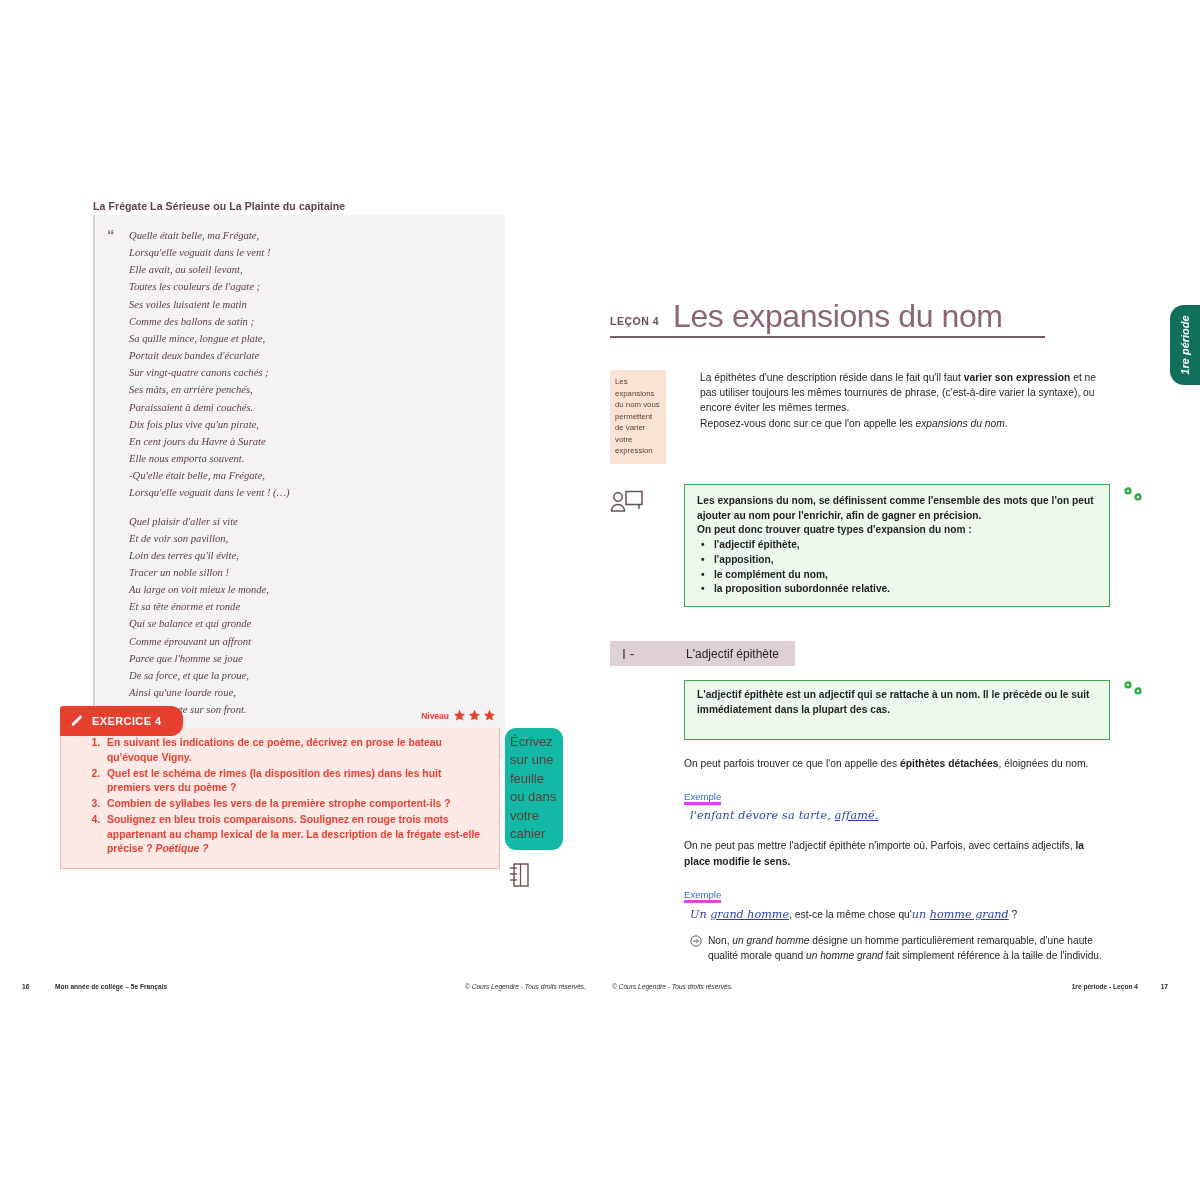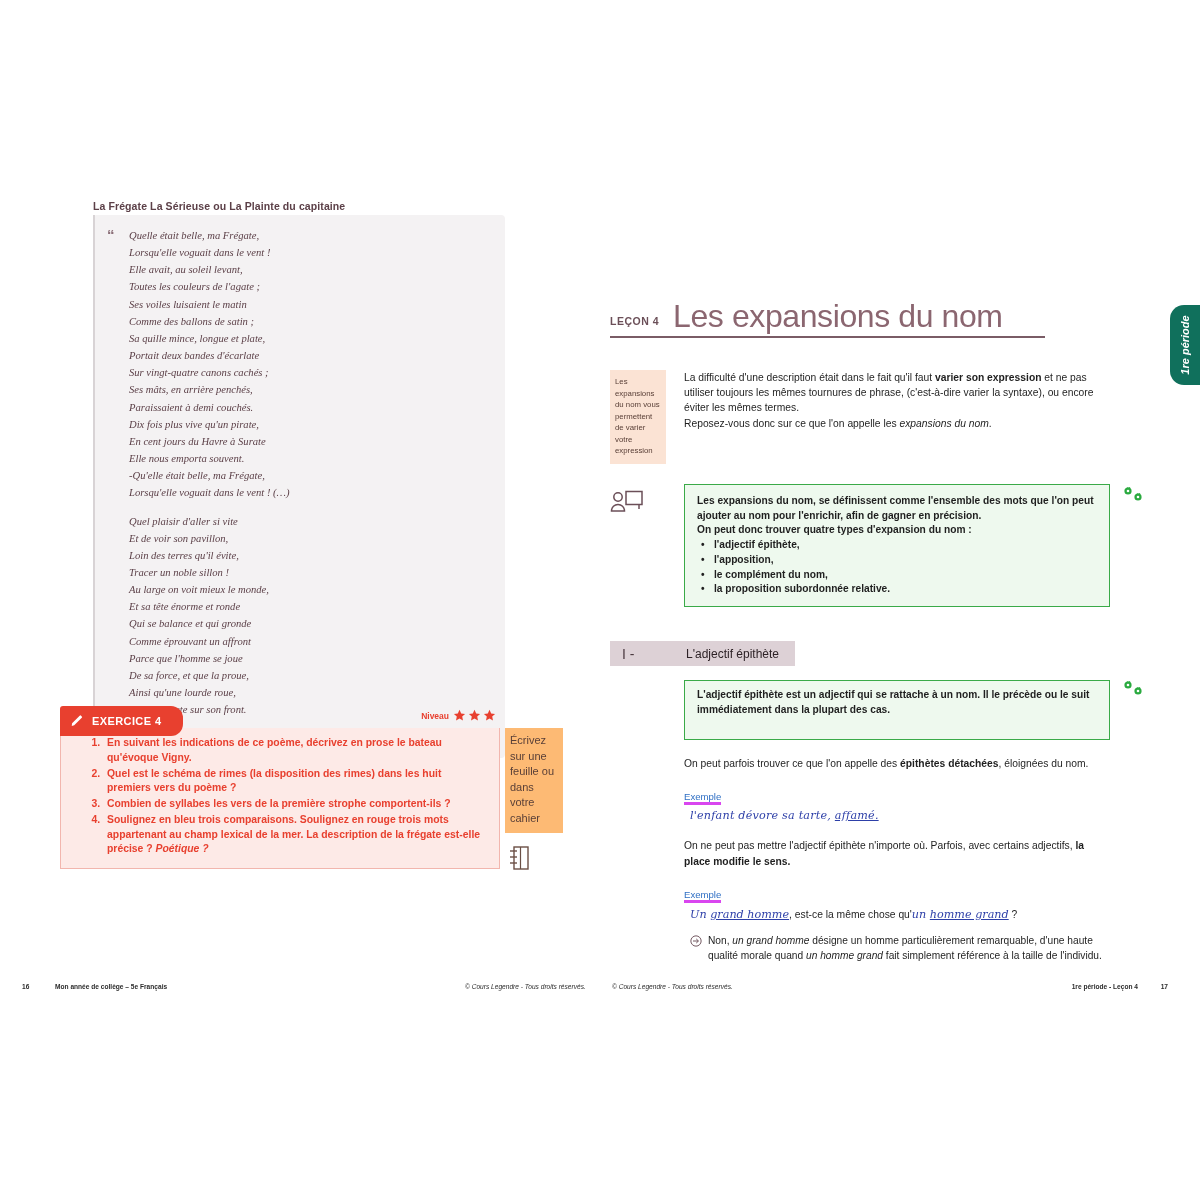--- a/index.html
+++ b/index.html
@@ -140,26 +140,27 @@
   .ex-body li { margin-bottom: 1px; padding-left: 4px; }
   .ex-body li .ital { font-style: italic; }
 
   
   .side-note {
     position: absolute;
     left: 505px; top: 728px;
     width: 58px;
   }
   .side-note .np {
-    background: #fdba74;
+    background: #14b8a6;
     color: #5a4038;
-    font-size: 11px;
+    font-size: 13px;
     line-height: 1.42;
     padding: 5px 5px 6px 5px;
     box-sizing: border-box;
+    border-radius: 11px;
   }
   .notebook-icon { margin-top: 12px; margin-left: 3px; display:block; }
 
   
   .right-col {
     position: absolute;
     left: 610px; top: 300px;
     width: 500px;
   }
   .lesson-head {
@@ -182,21 +183,21 @@
     font-size: 32px;
     color: #8b6670;
     letter-spacing: -0.4px;
     line-height: 1;
     font-weight: normal;
   }
 
   .intro-row {
     display: flex;
     margin-top: 32px;
-    gap: 0;
+    gap: 16px;
   }
   .intro-note {
     width: 56px;
     flex: 0 0 56px;
     background: #fbe3d4;
     color: #5a4038;
     font-size: 7.8px;
     line-height: 1.48;
     padding: 6px 5px 7px 5px;
     box-sizing: border-box;
@@ -484,21 +485,21 @@
   <div class="right-col">
 
     <div class="lesson-head">
       <div class="lesson-num">LEÇON 4</div>
       <div class="lesson-title">Les expansions du nom</div>
     </div>
 
     <div class="intro-row">
       <div class="intro-note">Les expansions du nom vous permettent de varier votre expression</div>
       <div class="intro-text">
-        <p style="margin:0"><span>La difficulté d'une description était dans le fait qu'il faut </span><b>varier son expression</b><span> et ne pas utiliser toujours les mêmes tournures de phrase, (c'est-à-dire varier la syntaxe), ou encore éviter les mêmes termes.</span></p>
+        <p style="margin:0"><span>La épithètes d'une description réside dans le fait qu'il faut </span><b>varier son expression</b><span> et ne pas utiliser toujours les mêmes tournures de phrase, (c'est-à-dire varier la syntaxe), ou encore éviter les mêmes termes.</span></p>
         <p style="margin:0"><span>Reposez-vous donc sur ce que l'on appelle les </span><i>expansions du nom</i><span>.</span></p>
       </div>
     </div>
 
     <div class="def-row">
       <div class="def-icon-wrap">
         <svg width="34" height="28" viewBox="0 0 34 28">
           <rect x="16" y="1.5" width="16" height="13" fill="none" stroke="#6b4f58" stroke-width="1.5"></rect>
           <line x1="29" y1="14.5" x2="29" y2="19" stroke="#6b4f58" stroke-width="1.5"></line>
           <circle cx="8" cy="7" r="4.2" fill="none" stroke="#6b4f58" stroke-width="1.5"></circle>

